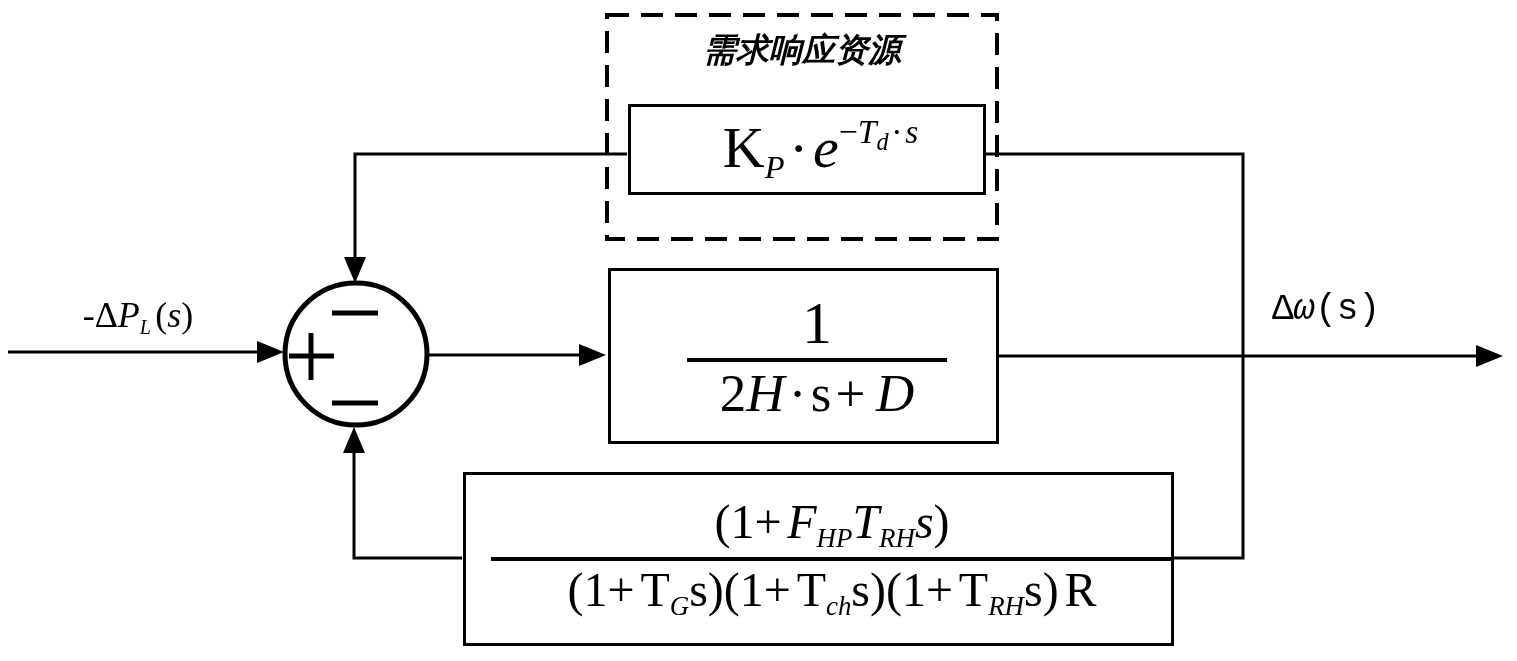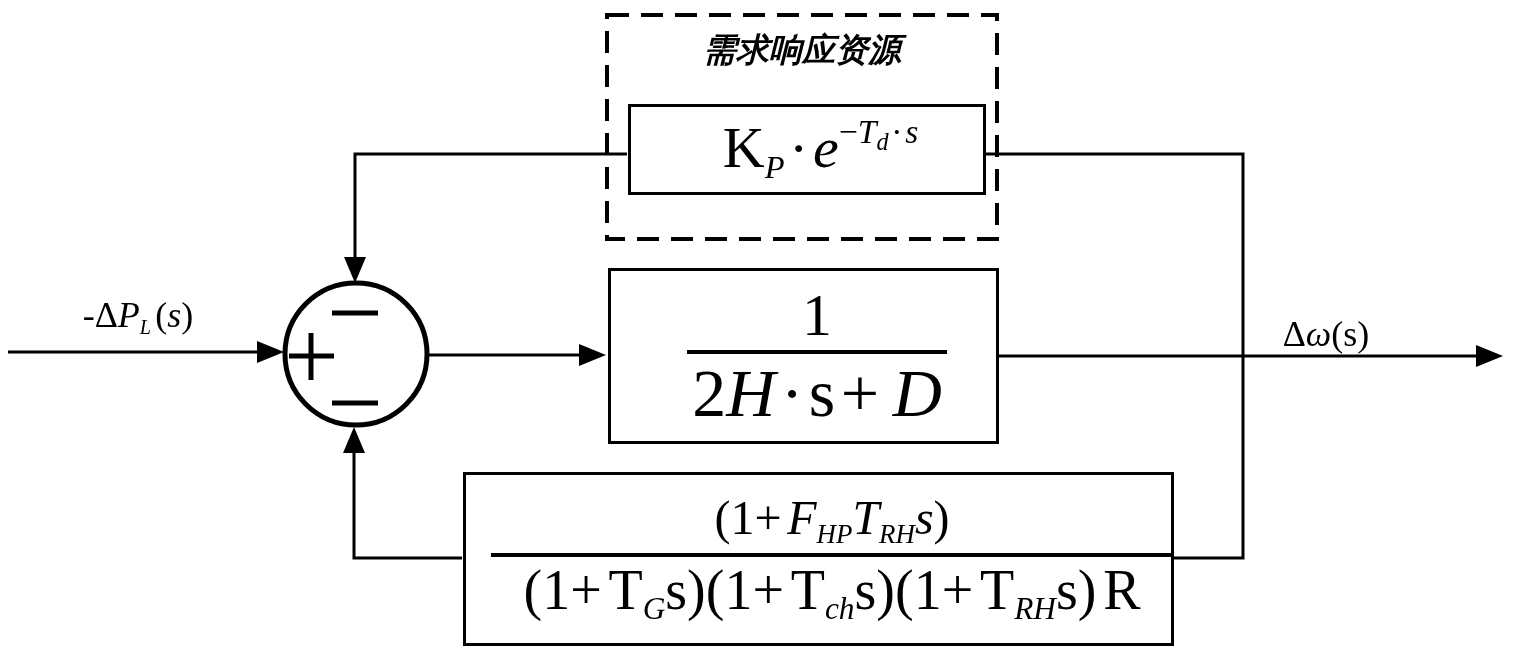--- a/index.html
+++ b/index.html
@@ -34,23 +34,23 @@
     position:absolute;z-index:3;text-align:center;
     font-family:"Liberation Sans","DejaVu Sans",sans-serif;
     font-weight:bold;font-size:33px;line-height:1.2;
   }
   .io-label{
     position:absolute;z-index:3;text-align:center;
     font-size:36px;line-height:1.1;
   }
   .kp-math{font-size:58px;}
   .plant-num{font-size:60px;}
-  .plant-den{font-size:68px;}
+  .plant-den{font-size:53px;}
   .fb-num{font-size:48px;}
-  .fb-den{font-size:56px;}
+  .fb-den{font-size:48px;}
   .sp-l{margin-left:0.12em;}
 </style>
 </head>
 <body>
 
 <div class="stage">
 
   <svg class="wires" width="1517" height="661" viewBox="0 0 1517 661">
 
     <rect x="607" y="15" width="390" height="224" fill="none" stroke="#000" stroke-width="4" stroke-dasharray="22 12"></rect>
@@ -107,17 +107,17 @@
     <div class="frac-bar" style="width:682px;"></div>
     <div class="math fb-den">
       <span>(1+</span><span class="sp-l">T</span><span class="sub i">G</span><span>s</span><span>)</span><span>(1+</span><span class="sp-l">T</span><span class="sub i">ch</span><span>s</span><span>)</span><span>(1+</span><span class="sp-l">T</span><span class="sub i">RH</span><span>s</span><span>)</span><span class="sp-l">R</span>
     </div>
   </div>
 
   <div class="io-label math" style="left:53px;top:289px;width:170px;margin-top:7px;">
     <span>-Δ</span><span class="i">P</span><span class="sub i">L</span><span class="sp-l">(</span><span class="i">s</span><span>)</span>
   </div>
 
-  <div class="io-label math" style="left:1256px;top:315px;width:140px;">
+  <div class="io-label math" style="left:1256px;top:290px;width:140px;font-family:Liberation Mono, monospace;">
     <span>Δ</span><span class="i">ω</span><span>(</span><span>s</span><span>)</span>
   </div>
 
 </div>
 
 </body></html>

